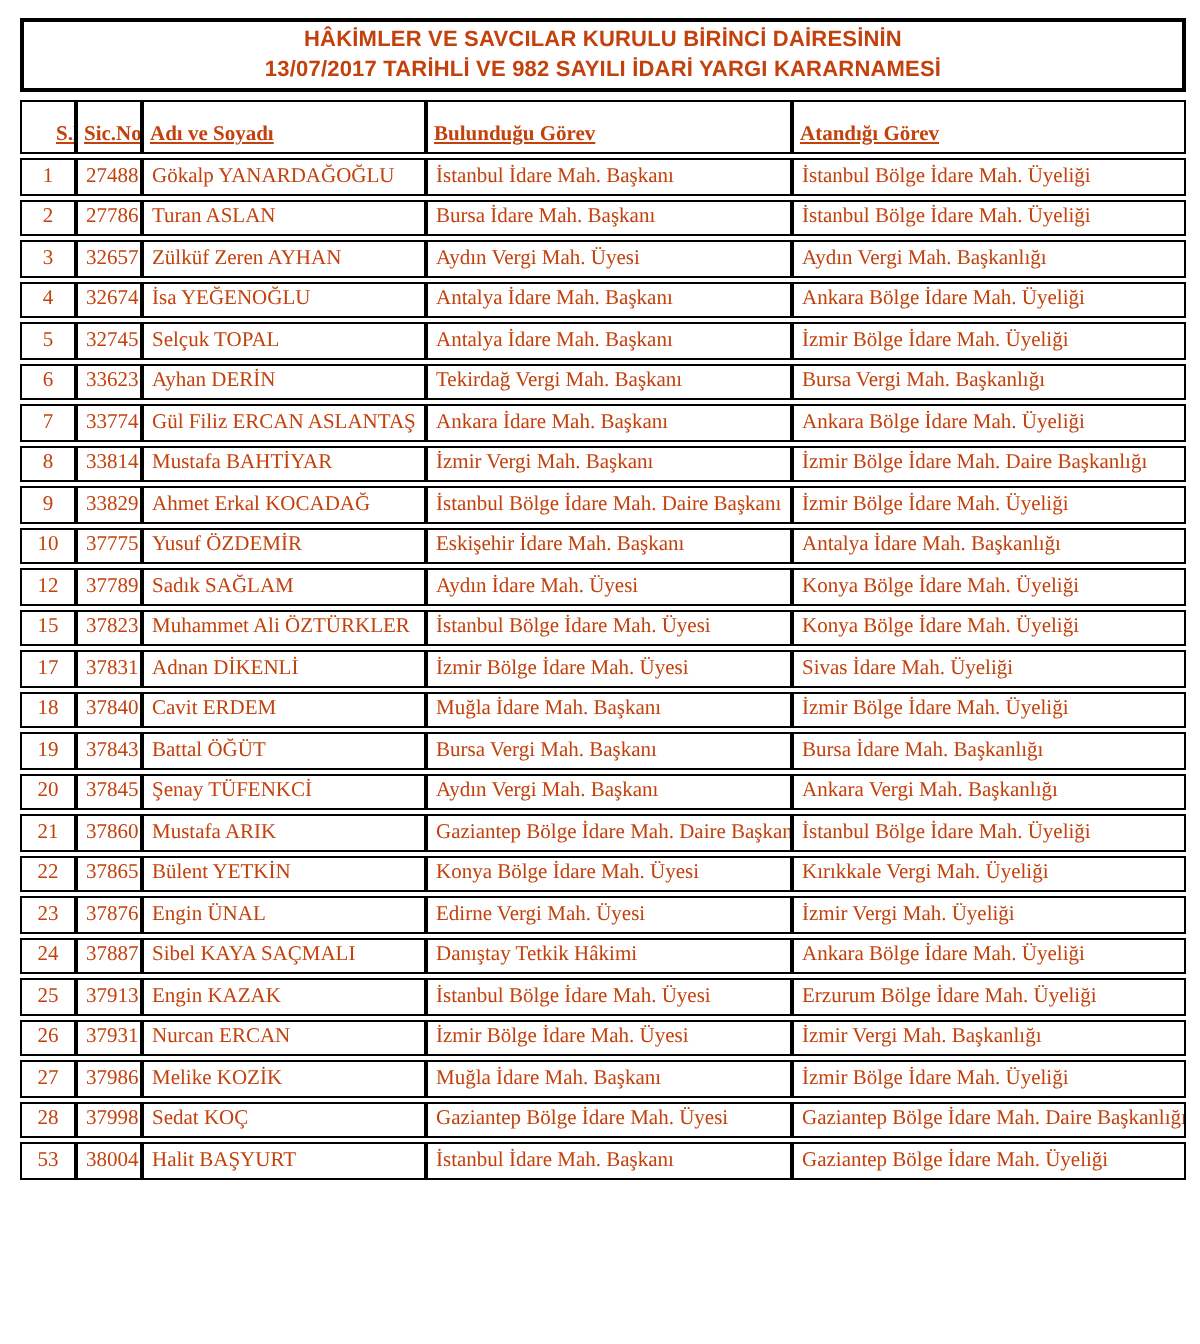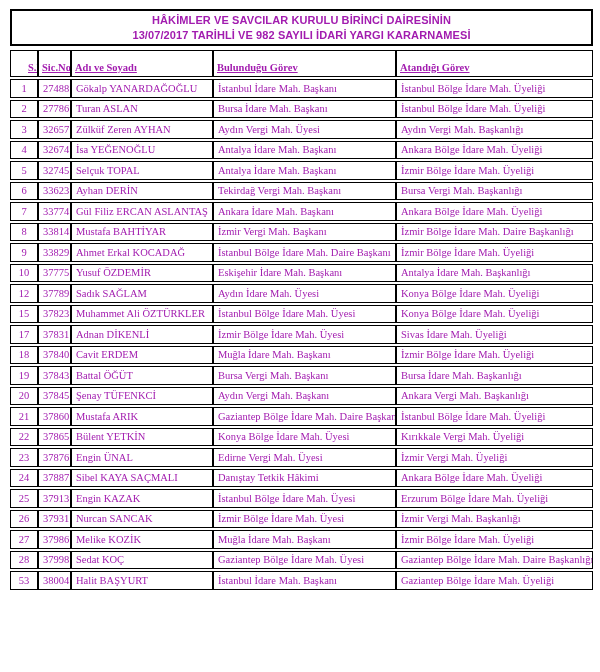--- a/index.html
+++ b/index.html
@@ -8,21 +8,21 @@
     width: 600px;
     height: 672px;
     background: #ffffff;
     overflow: hidden;
   }
   * { box-sizing: border-box; }
 
   .page {
     padding: 9px 0 0 10px;
     width: 600px;
-    color: #a21caf;
+    color: #c2410c;
   }
 
   
   .title-box {
     width: 583px;
     height: 37px;
     border: 2px solid #000;
     display: flex;
     flex-direction: column;
     justify-content: center;
@@ -243,21 +243,21 @@
         <tr>
     <td class="c-sno">25</td>
     <td class="c-sic">37913</td>
     <td>Engin KAZAK</td>
     <td>İstanbul Bölge İdare Mah. Üyesi</td>
     <td>Erzurum Bölge İdare Mah. Üyeliği</td>
   </tr>
         <tr>
     <td class="c-sno">26</td>
     <td class="c-sic">37931</td>
-    <td>Nurcan SANCAK</td>
+    <td>Nurcan ERCAN</td>
     <td>İzmir Bölge İdare Mah. Üyesi</td>
     <td>İzmir Vergi Mah. Başkanlığı</td>
   </tr>
         <tr>
     <td class="c-sno">27</td>
     <td class="c-sic">37986</td>
     <td>Melike KOZİK</td>
     <td>Muğla İdare Mah. Başkanı</td>
     <td>İzmir Bölge İdare Mah. Üyeliği</td>
   </tr>

